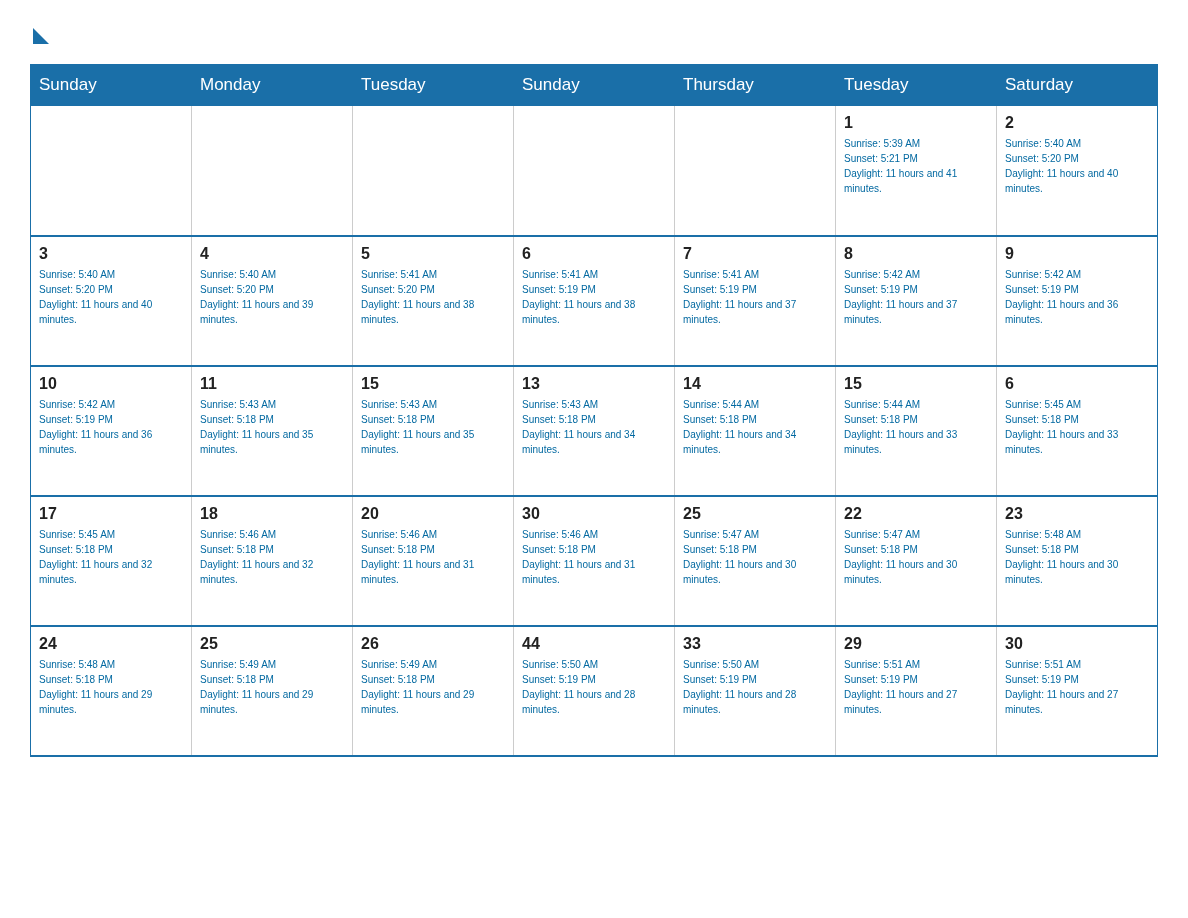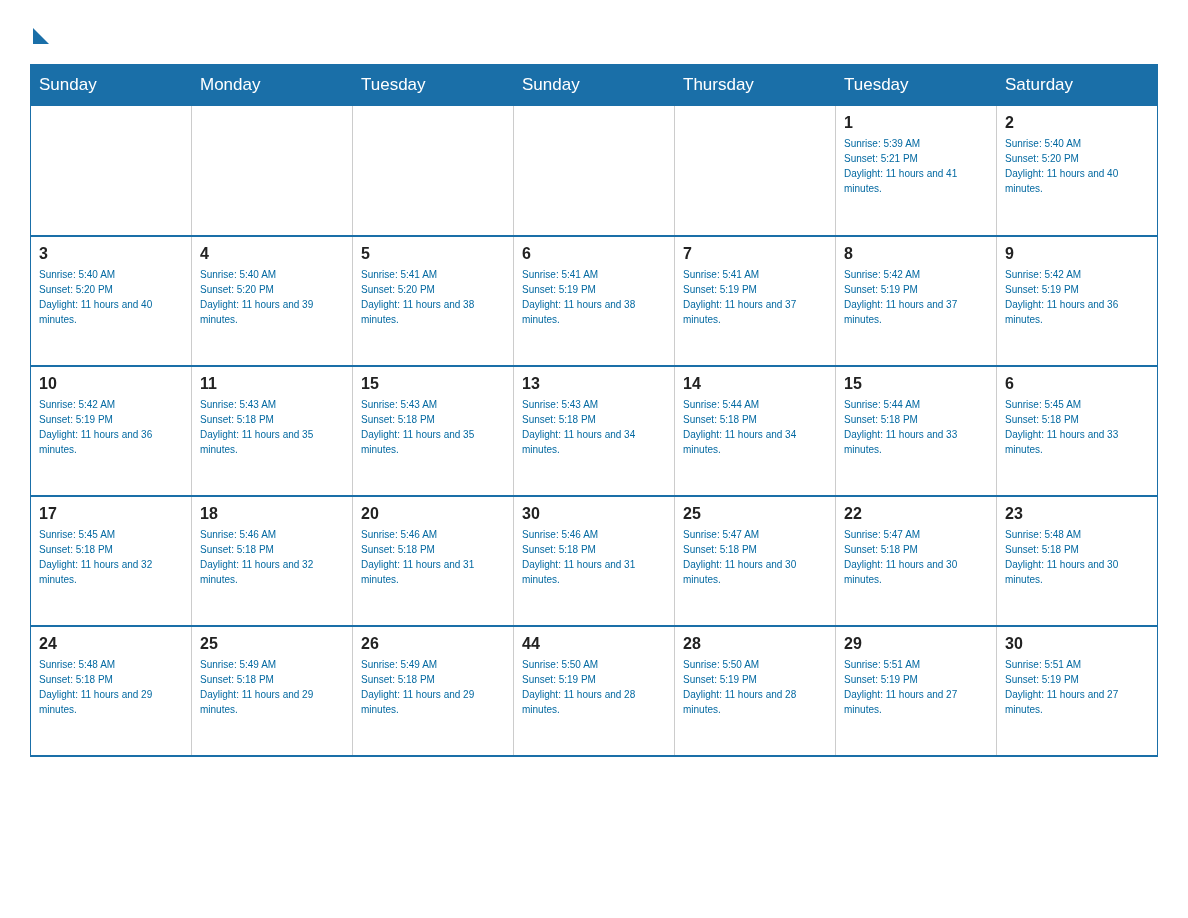--- a/index.html
+++ b/index.html
@@ -296,21 +296,21 @@
 Sunset: 5:18 PM
 Daylight: 11 hours and 29 minutes.</div>
         </td>
         <td>
           <span class="day-number">44</span>
           <div class="day-info" style="white-space: pre-line;">Sunrise: 5:50 AM
 Sunset: 5:19 PM
 Daylight: 11 hours and 28 minutes.</div>
         </td>
         <td>
-          <span class="day-number">28</span>
+          <span class="day-number">33</span>
           <div class="day-info" style="white-space: pre-line;">Sunrise: 5:50 AM
 Sunset: 5:19 PM
 Daylight: 11 hours and 28 minutes.</div>
         </td>
         <td>
           <span class="day-number">29</span>
           <div class="day-info" style="white-space: pre-line;">Sunrise: 5:51 AM
 Sunset: 5:19 PM
 Daylight: 11 hours and 27 minutes.</div>
         </td>

